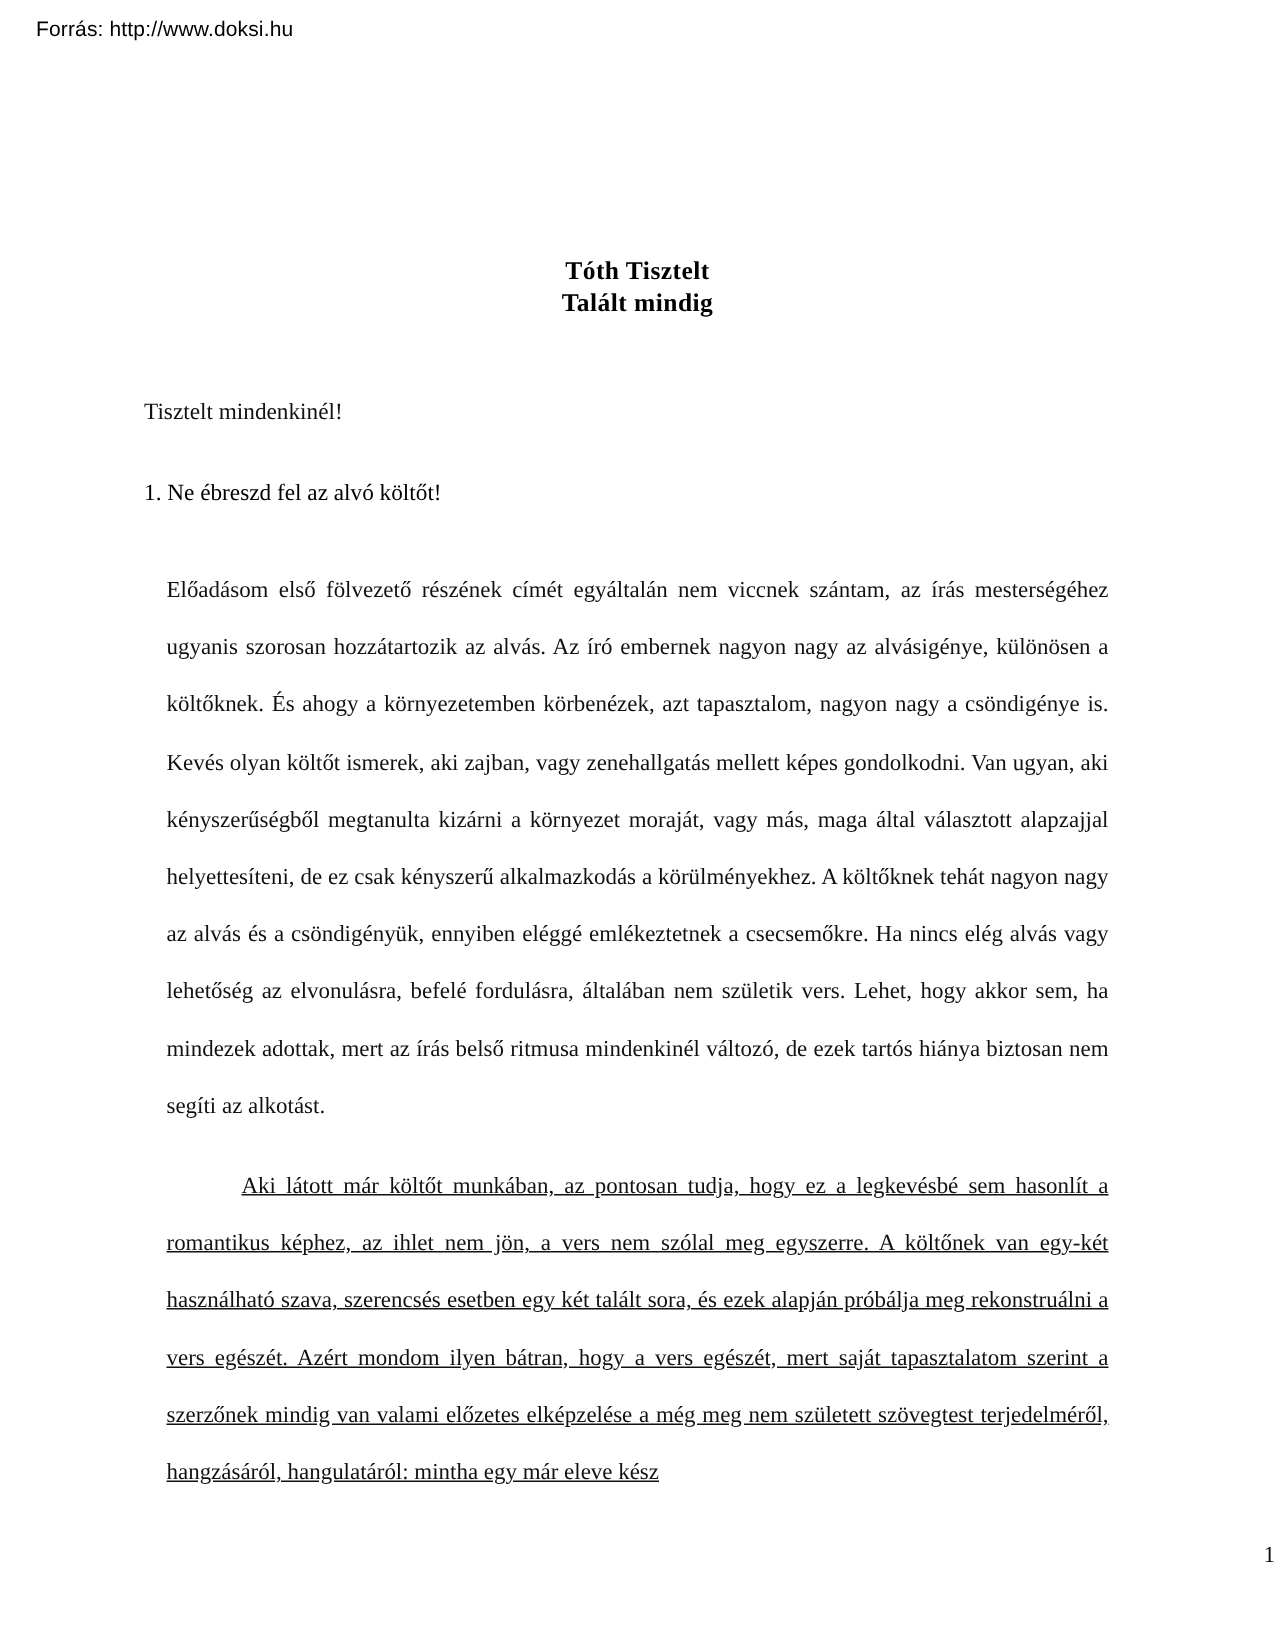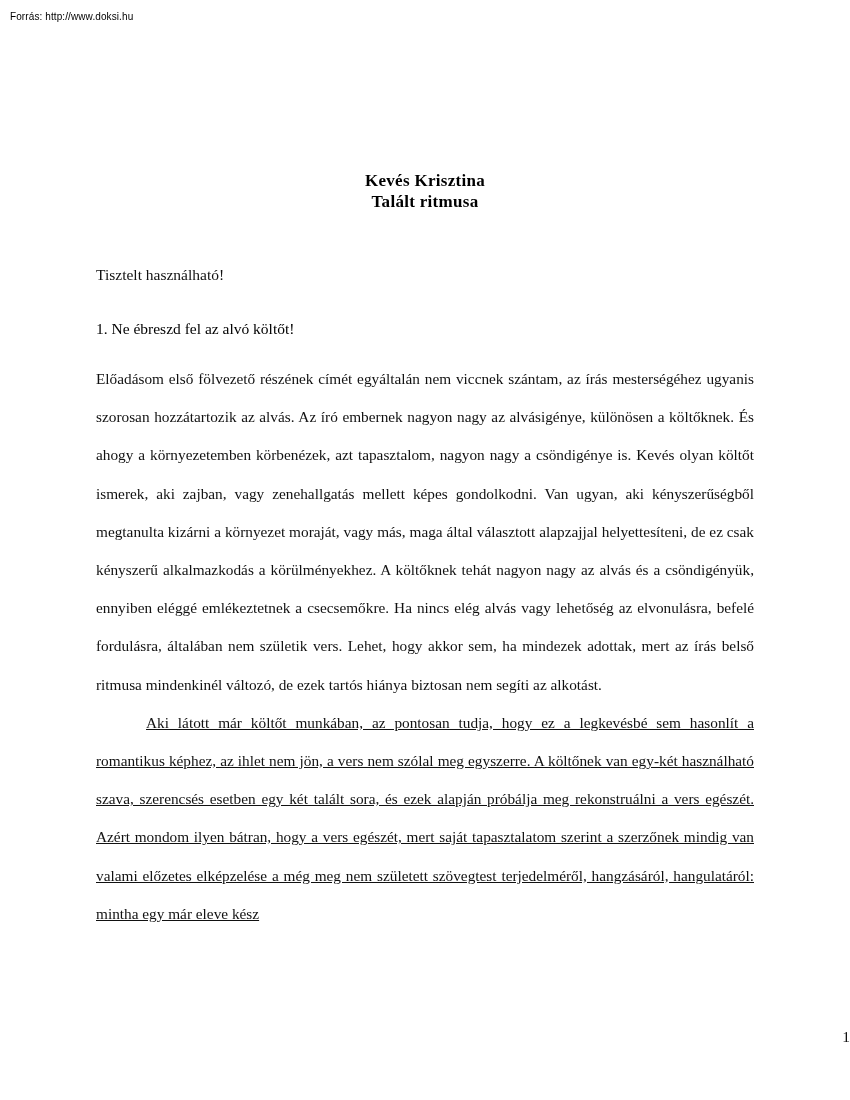--- a/index.html
+++ b/index.html
@@ -14,23 +14,23 @@
     height: 1100px;
     background: #ffffff;
     overflow: hidden;
     box-sizing: border-box;
   }
 
   
   .source-header {
     position: absolute;
     top: 11px;
-    left: 10px;
+    left: 24px;
     font-family: "Liberation Sans", sans-serif;
-    font-size: 10px;
+    font-size: 14px;
     color: #000000;
     letter-spacing: 0.1px;
     white-space: nowrap;
   }
 
   
   .doc-body {
     position: absolute;
     left: 96px;
     top: 0;
@@ -82,21 +82,21 @@
     top: 360px;
     left: 0;
     width: 658px;
   }
 
   .para {
     font-size: 15.3px;
     line-height: 38.2px;   
     text-align: justify;
     text-justify: inter-word;
-    margin: 0;
+    margin: 15px;
     color: #111111;
     hyphens: none;
   }
 
   .para + .para {
     margin-top: 0;
   }
 
   .para-indent {
     text-indent: 50px;
@@ -118,25 +118,25 @@
 </head>
 <body>
 
 <div class="page">
 
   <div class="source-header">Forrás: http://www.doksi.hu</div>
 
   <div class="doc-body">
 
     <div class="title-block">
-      <div class="title-line">Kevés Krisztina</div>
-      <div class="title-line">Talált ritmusa</div>
+      <div class="title-line">Tóth Tisztelt</div>
+      <div class="title-line">Talált mindig</div>
     </div>
 
-    <div class="salutation">Tisztelt használható!</div>
+    <div class="salutation">Tisztelt mindenkinél!</div>
 
     <div class="section-heading">1. Ne ébreszd fel az alvó költőt!</div>
 
     <div class="body-text">
       <p class="para">Előadásom első fölvezető részének címét egyáltalán nem viccnek szántam, az írás mesterségéhez ugyanis szorosan hozzátartozik az alvás. Az író embernek nagyon nagy az alvásigénye, különösen a költőknek.  És ahogy a környezetemben körbenézek, azt tapasztalom, nagyon nagy a csöndigénye is. Kevés olyan költőt ismerek, aki zajban, vagy zenehallgatás mellett képes gondolkodni. Van ugyan, aki kényszerűségből megtanulta kizárni a környezet moraját, vagy más, maga által választott alapzajjal helyettesíteni, de ez csak kényszerű alkalmazkodás a körülményekhez. A költőknek tehát nagyon nagy az alvás és a csöndigényük, ennyiben eléggé emlékeztetnek a csecsemőkre. Ha nincs elég alvás vagy lehetőség az elvonulásra, befelé fordulásra, általában nem születik vers. Lehet, hogy akkor sem, ha mindezek adottak, mert az írás belső ritmusa mindenkinél változó, de ezek tartós hiánya biztosan nem segíti az alkotást.</p>
       <p class="para para-indent">Aki látott már költőt munkában, az pontosan tudja, hogy ez a legkevésbé sem hasonlít a romantikus képhez, az ihlet nem jön, a vers nem szólal meg egyszerre. A költőnek van egy-két használható szava, szerencsés esetben egy két talált sora, és ezek alapján próbálja meg rekonstruálni a vers egészét. Azért mondom ilyen bátran, hogy a vers egészét, mert saját tapasztalatom szerint a szerzőnek mindig van valami előzetes elképzelése a még meg nem született szövegtest terjedelméről, hangzásáról, hangulatáról: mintha egy már eleve kész</p>
     </div>
 
     <div class="page-number">1</div>
 

